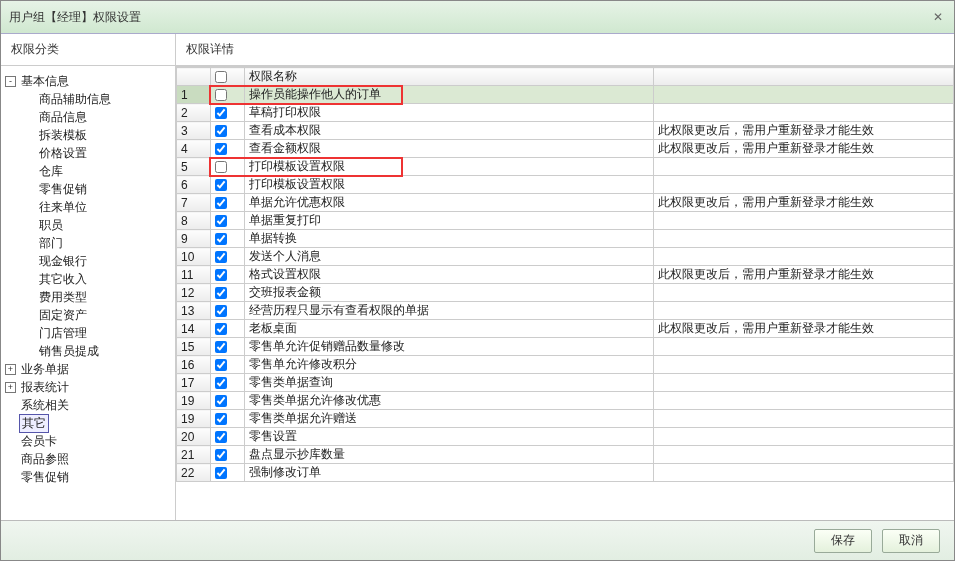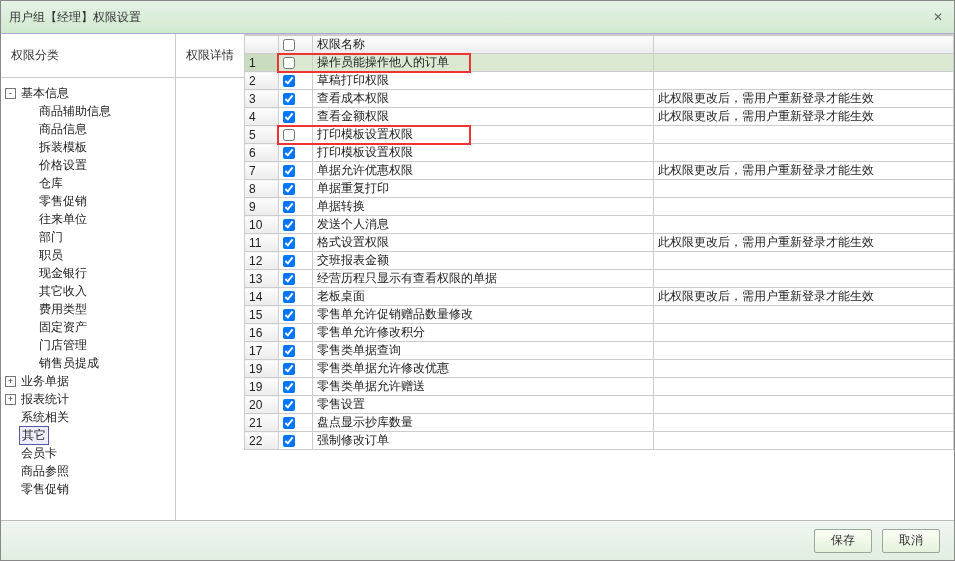--- a/index.html
+++ b/index.html
@@ -40,21 +40,21 @@
   display: flex;
   overflow: hidden;
 }
 .left-panel {
   width: 175px;
   border-right: 1px solid #ccc;
   display: flex;
   flex-direction: column;
 }
 .panel-header {
-  height: 44px;
+  height: 32px;
   display:flex;
   align-items:center;
   padding: 0 10px;
   border-bottom: 1px solid #ccc;
   color:#333;
 }
 .tree {
   flex:1;
   overflow:auto;
   padding: 6px 4px;
@@ -80,21 +80,21 @@
 }
 .tree-spacer { display:inline-block; }
 .tree-label { padding:0 2px; }
 .tree-label.selected {
   border:1px solid #55a;
   background:#eef;
 }
 .right-panel {
   flex:1;
   display:flex;
-  flex-direction:row;
+  flex-direction:column;
   overflow:hidden;
 }
 .table-wrap {
   flex:1;
   overflow:auto;
   border-top:1px solid #ccc;
   position:relative;
 }
 .perm-table {
   width:100%;
@@ -191,25 +191,25 @@
           <div class="tree-node">
             <span class="tree-spacer" style="width: 32px;"></span>
             <span class="tree-label">零售促销</span>
           </div>
           <div class="tree-node">
             <span class="tree-spacer" style="width: 32px;"></span>
             <span class="tree-label">往来单位</span>
           </div>
           <div class="tree-node">
             <span class="tree-spacer" style="width: 32px;"></span>
+            <span class="tree-label">职员</span>
+          </div>
+          <div class="tree-node">
+            <span class="tree-spacer" style="width: 32px;"></span>
             <span class="tree-label">部门</span>
-          </div>
-          <div class="tree-node">
-            <span class="tree-spacer" style="width: 32px;"></span>
-            <span class="tree-label">职员</span>
           </div>
           <div class="tree-node">
             <span class="tree-spacer" style="width: 32px;"></span>
             <span class="tree-label">现金银行</span>
           </div>
           <div class="tree-node">
             <span class="tree-spacer" style="width: 32px;"></span>
             <span class="tree-label">其它收入</span>
           </div>
           <div class="tree-node">

